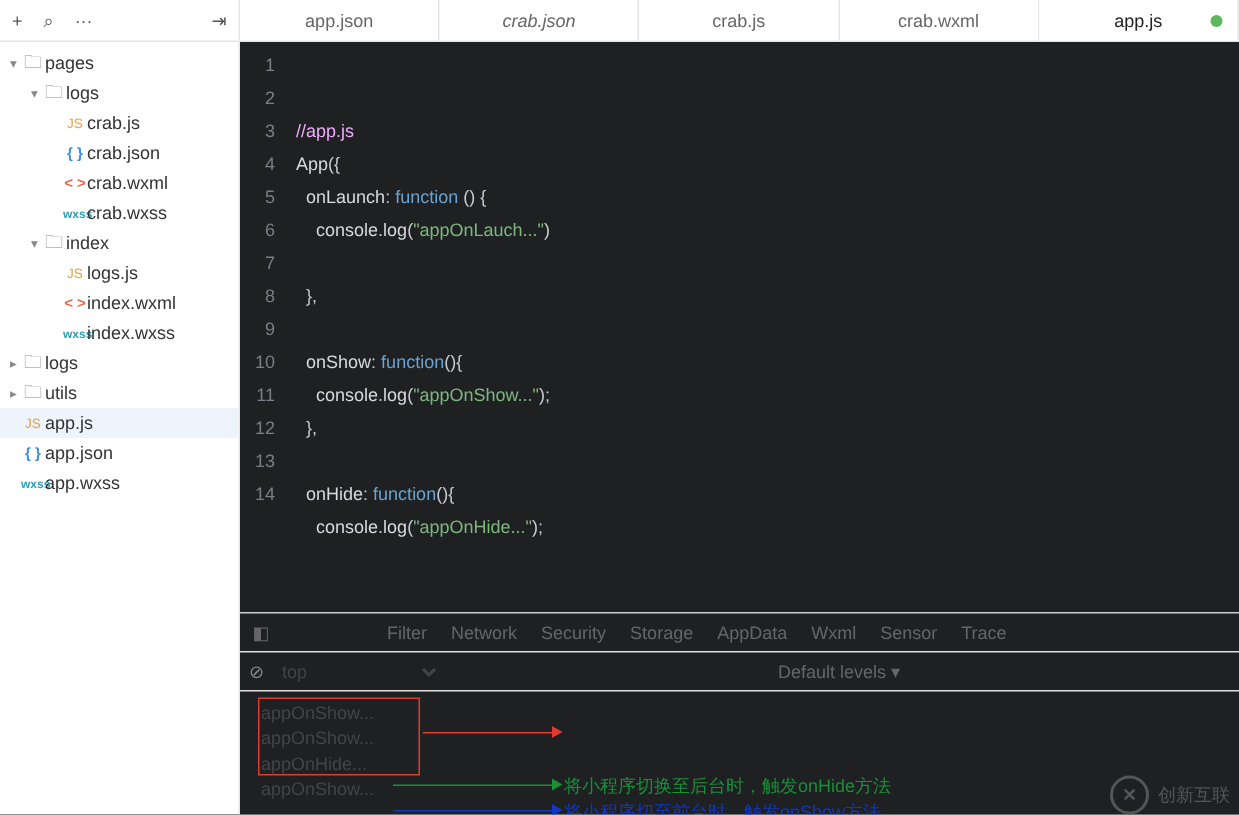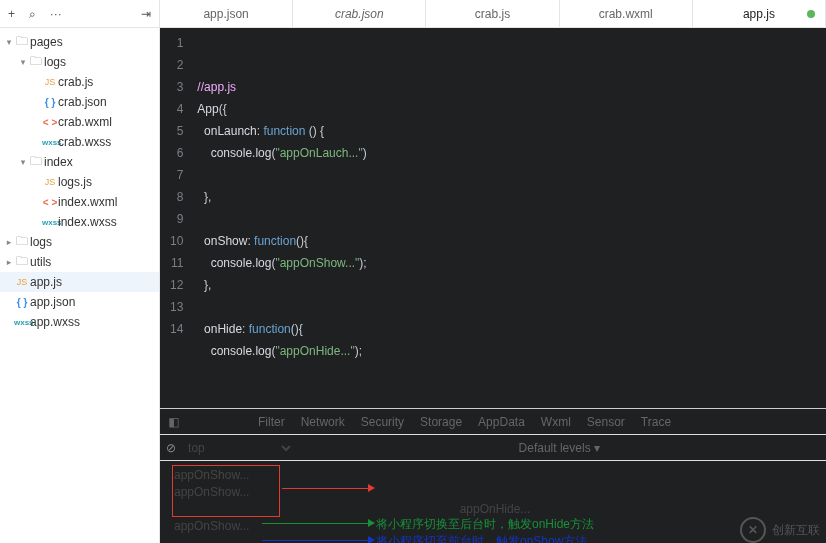--- a/index.html
+++ b/index.html
@@ -198,21 +198,21 @@
           </div>
         <div class="dt-filter">
           <span class="ban">⊘</span>
           <select><option>top</option></select>
           <span class="lvl">Default levels ▾</span>
         </div>
         <div class="console-body" id="console">
           <div class="redbox"></div>
         <div class="row" style="color: rgb(68, 68, 68);">appOnShow...</div>
             <div class="row" style="color: rgb(68, 68, 68);">appOnShow...</div>
-            <div class="row" style="color: rgb(68, 68, 68); text-align: center;">appOnHide...</div>
+            <div class="row" style="color: rgb(68, 68, 68);">appOnHide...</div>
             <div class="row" style="color: rgb(68, 68, 68);">appOnShow...</div>
             <div class="arrow-line" style="border-color: rgb(226, 59, 46); top: 27px; left: 122px; width: 88px;"></div>
             <div class="arrow-head" style="top: 23px; left: 208px; border-left: 7px solid rgb(226, 59, 46);"></div>
             <div class="arrow-line" style="border-color: rgb(26, 143, 58); top: 62px; left: 102px; width: 108px;"></div>
             <div class="arrow-head" style="top: 58px; left: 208px; border-left: 7px solid rgb(26, 143, 58);"></div>
             <div class="anno" style="color: rgb(26, 143, 58); top: 55px; left: 216px;">将小程序切换至后台时，触发onHide方法</div>
             <div class="arrow-line" style="border-color: rgb(17, 54, 198); top: 79px; left: 102px; width: 108px;"></div>
             <div class="arrow-head" style="top: 75px; left: 208px; border-left: 7px solid rgb(17, 54, 198);"></div>
             <div class="anno" style="color: rgb(17, 54, 198); top: 72px; left: 216px;">将小程序切至前台时，触发onShow方法</div>
           </div>

